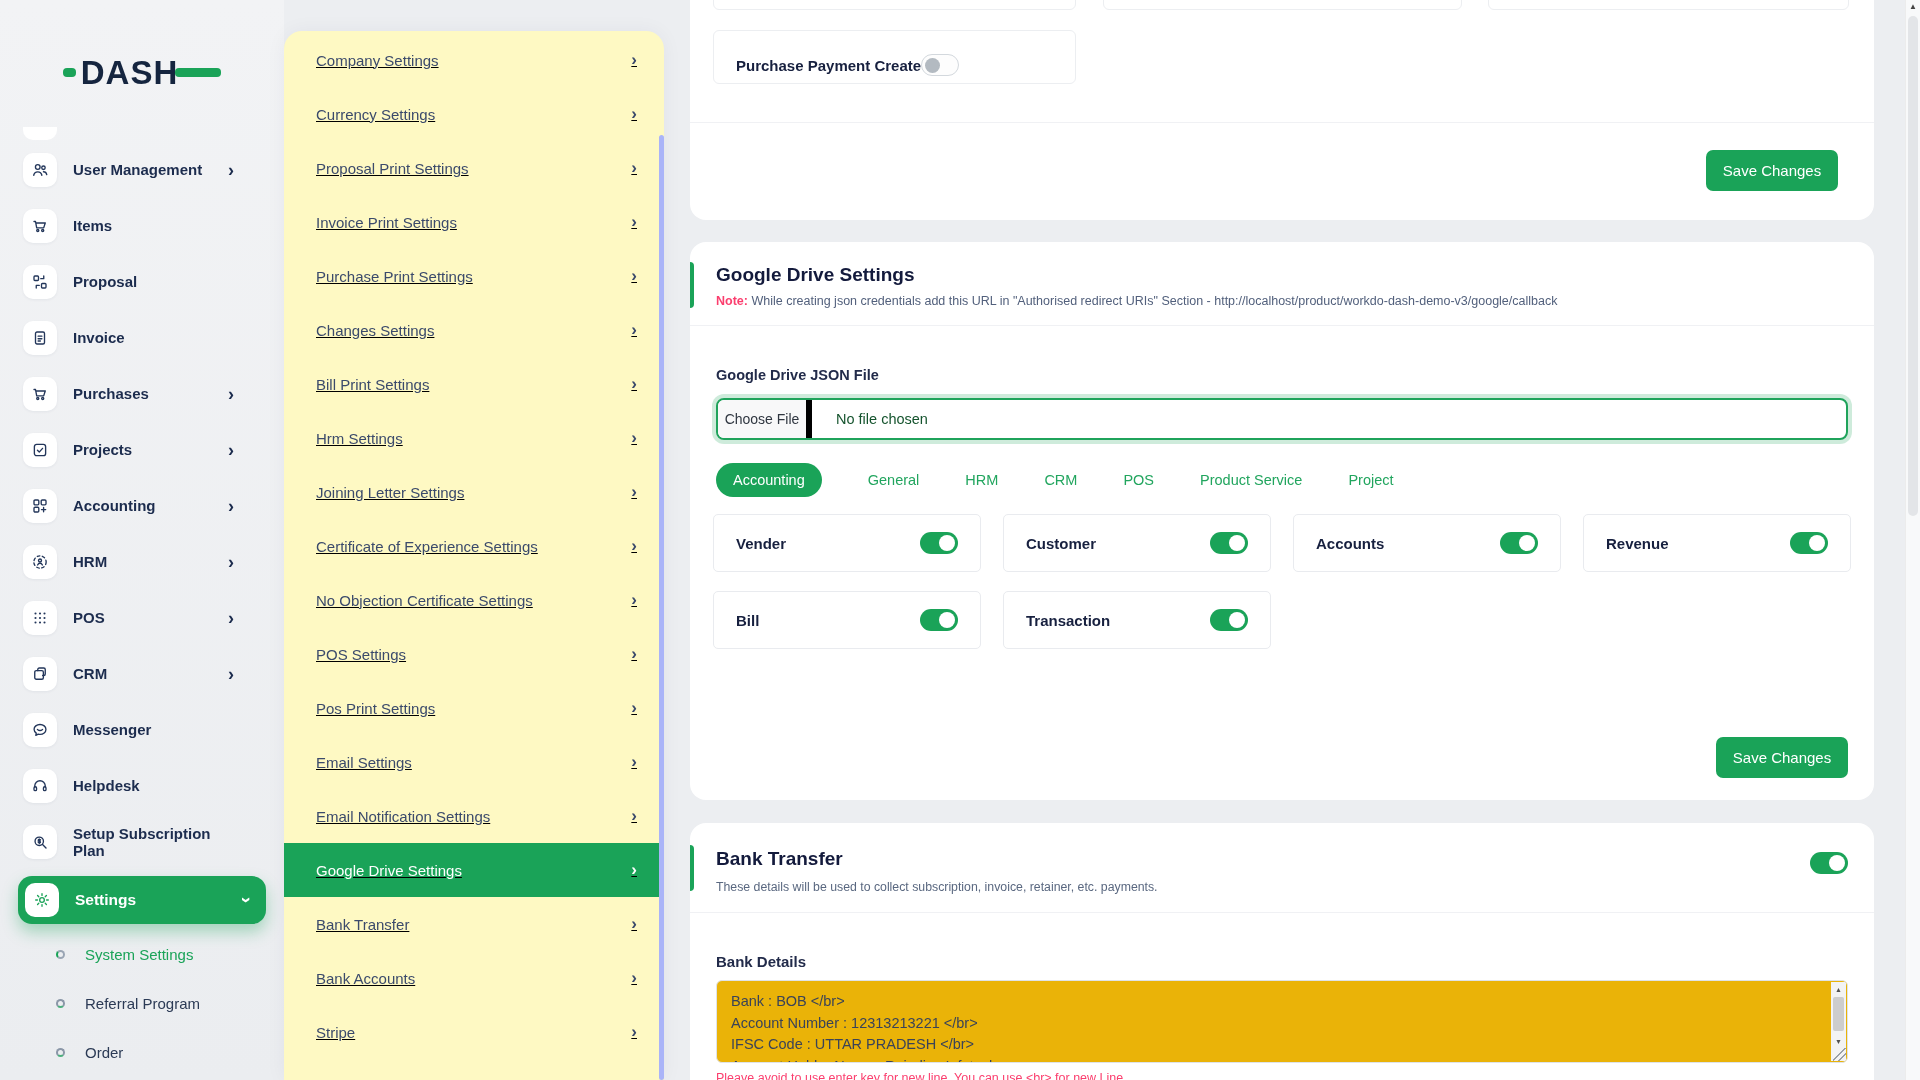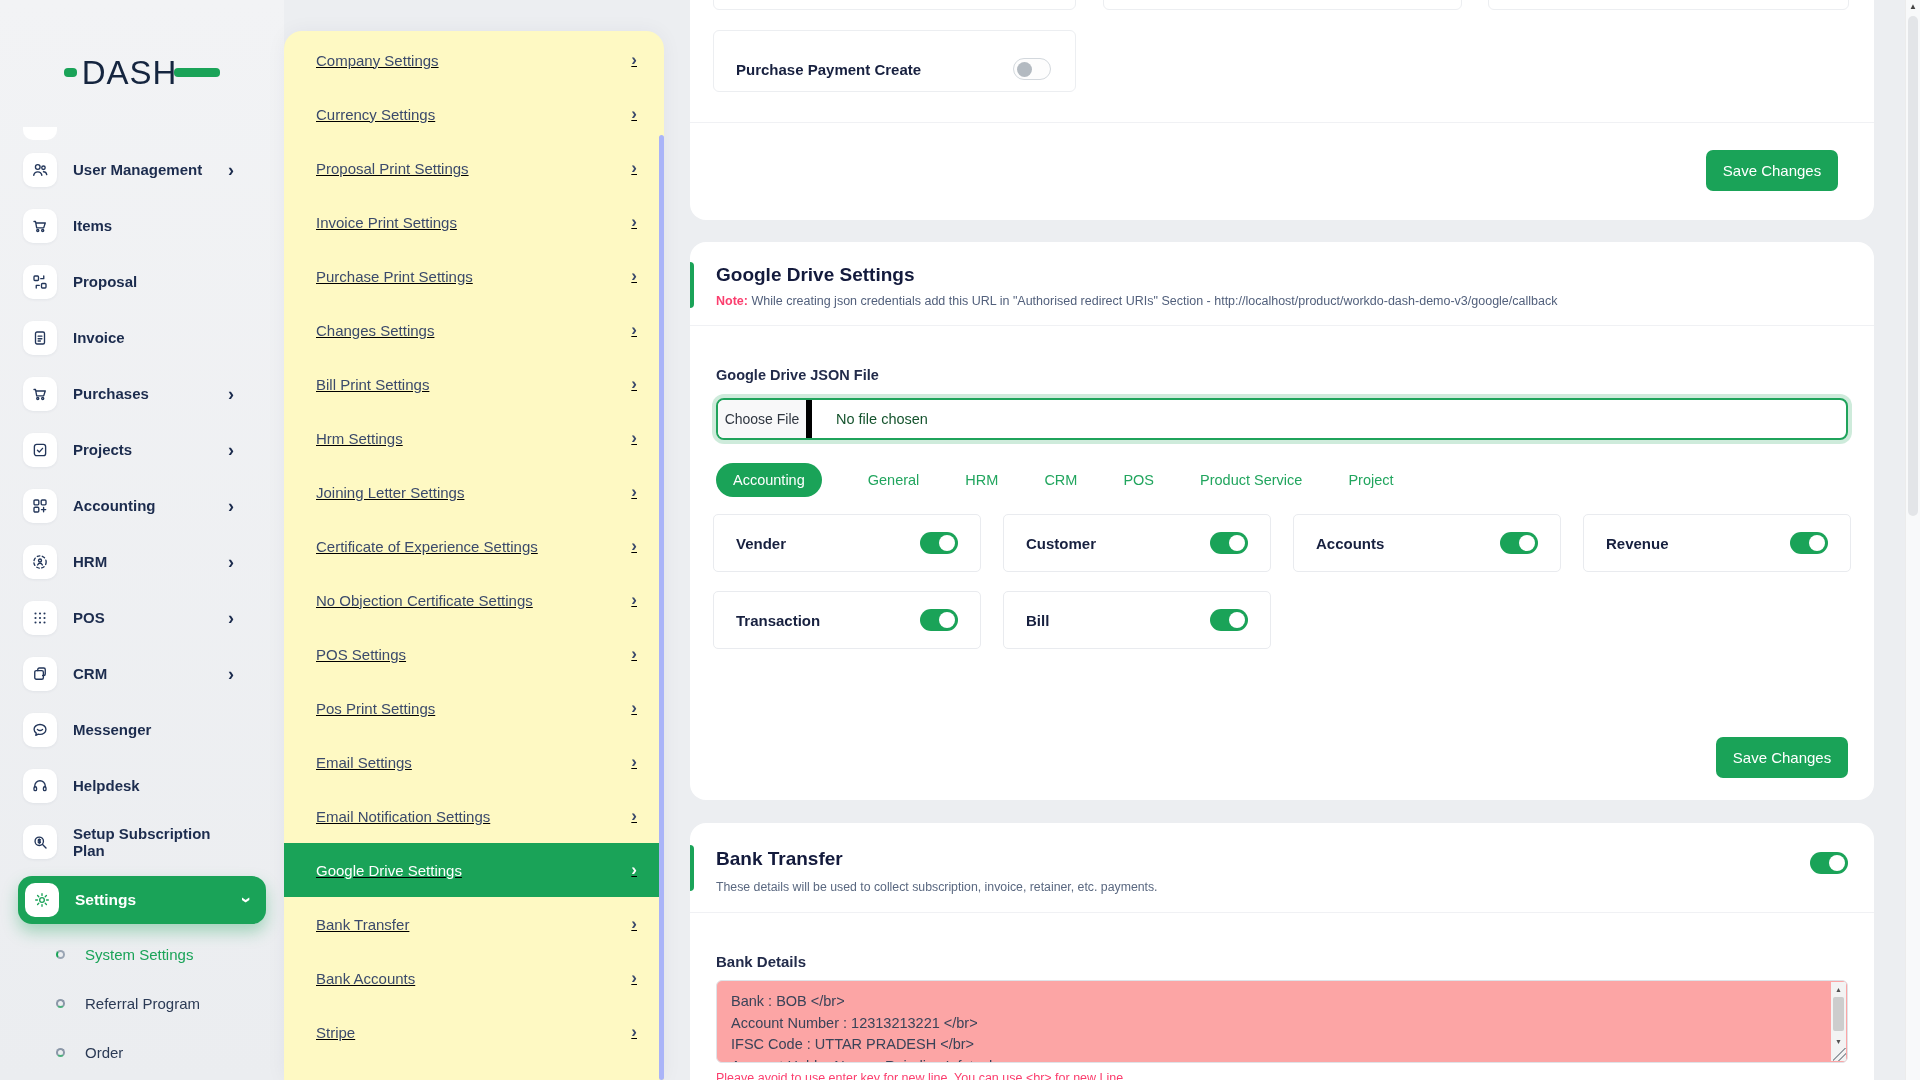--- a/index.html
+++ b/index.html
@@ -4,21 +4,21 @@
 <style>
   * { margin:0; padding:0; box-sizing:border-box; }
   html,body { width:1920px; height:1080px; overflow:hidden; }
   body { font-family:"Liberation Sans", sans-serif; background:#eceef1; position:relative; }
   .app { display:flex; width:1920px; height:1080px; }
 
   
   .sidebar { width:284px; flex:none; position:relative; background:linear-gradient(#f2f3f5,#ebedf0); }
   .logo { display:flex; align-items:center; justify-content:center; margin-top:56px; gap:5px; }
   .logo-dot { width:13px; height:9px; border-radius:4px; background:#1aa358; }
-  .logo-text { font-size:33px; font-weight:400; letter-spacing:1px; color:#15253f; line-height:1; }
+  .logo-text { font-size:33px; font-weight:700; letter-spacing:1px; color:#15253f; line-height:1; }
   .logo-dash { width:46px; height:9px; border-radius:4px; background:#1aa358; margin-left:-8px; }
   .partial-tile { position:absolute; left:23px; top:127px; width:34px; height:13px; background:#fff; border-radius:0 0 10px 10px; }
   .menu { position:absolute; top:142px; left:0; right:0; }
   .menu-item { height:56px; display:flex; align-items:center; padding:0 50px 0 23px; gap:16px; cursor:pointer; }
   .icon-tile { width:34px; height:34px; flex:none; background:#fff; border-radius:10px; display:flex; align-items:center; justify-content:center; color:#23365a; box-shadow:0 1px 3px rgba(20,30,60,.06); }
   .icon-tile svg { display:block; }
   .menu-label { font-size:15px; font-weight:600; color:#1c2c4e; line-height:1.15; }
   .menu-chevron { margin-left:auto; color:#1c2c4e; font-size:18px; font-weight:700; line-height:1; }
   .settings-pill { margin:6px 18px 0; height:48px; background:#1aa358; border-radius:14px; display:flex; align-items:center; padding:0 16px 0 7px; gap:16px; cursor:pointer; box-shadow:0 8px 16px rgba(26,163,88,.35); }
   .settings-pill .icon-tile { color:#1aa358; box-shadow:none; }
@@ -44,21 +44,21 @@
   .cell { position:absolute; border:1px solid #eceef1; border-radius:6px; background:#fff; }
   .divider { position:absolute; left:0; right:0; height:1px; background:#f0f1f4; }
   .btn-green { position:absolute; width:132px; height:41px; background:#1aa358; border:none; border-radius:7px; color:#fff; font-size:15px; font-family:"Liberation Sans",sans-serif; display:flex; align-items:center; justify-content:center; cursor:pointer; }
   .accent { position:absolute; left:0; width:4px; background:#1aa358; border-radius:0 4px 4px 0; }
   .card-title { position:absolute; left:26px; font-size:19px; font-weight:700; color:#131a3c; }
 
   #card-top { height:220px; border-radius:0 0 16px 16px; margin-bottom:22px; }
   #cell-1 { left:23px;  top:-34px; width:363px; height:44px; }
   #cell-2 { left:413px; top:-34px; width:359px; height:44px; }
   #cell-3 { left:798px; top:-34px; width:361px; height:44px; }
-  #pp-box { left:23px; top:30px; width:363px; height:62px; display:flex; align-items:center; justify-content:space-between; padding:16px 24px 0 22px; }
+  #pp-box { left:23px; top:30px; width:363px; height:54px; display:flex; align-items:center; padding:16px 24px 0 22px; }
   .pp-label { font-size:15px; font-weight:700; color:#17203f; }
 
   .toggle { width:38px; height:22px; border-radius:12px; position:relative; flex:none; cursor:pointer; }
   .toggle.on { background:#1aa358; }
   .toggle.on .knob { position:absolute; right:3px; top:3px; width:16px; height:16px; border-radius:50%; background:#fff; }
   .toggle.off { background:#fdfdfd; border:1px solid #d3d8dd; }
   .toggle.off .knob { position:absolute; left:3px; top:2.5px; width:15px; height:15px; border-radius:50%; background:#b3bac1; }
 
   #card-gd { height:558px; margin-bottom:23px; }
   #gd-accent { top:20px; height:46px; }
@@ -81,21 +81,21 @@
   #top-save { top:150px; right:36px; }
   #top-divider { top:122px; }
 
   #card-bank { height:280px; }
   #bank-accent { top:22px; height:46px; }
   #bank-title { top:25px; }
   #bank-toggle { position:absolute; right:26px; top:29px; }
   .subtitle { position:absolute; left:26px; top:57px; font-size:12.3px; color:#5a6880; }
   #bank-divider { top:89px; }
   #bank-details-label { top:130px; font-size:15px; }
-  .fake-textarea { position:absolute; left:26px; top:157px; width:1132px; height:83px; border:1px solid #dfe3e8; border-radius:6px; background:#fca5a5; overflow:hidden; cursor:text; }
+  .fake-textarea { position:absolute; left:26px; top:157px; width:1132px; height:83px; border:1px solid #dfe3e8; border-radius:6px; background:#eab308; overflow:hidden; cursor:text; }
   .ta-content { padding:10px 30px 0 14px; font-size:14.5px; color:#3a4358; line-height:21.5px; }
   .ta-scrollbar { position:absolute; top:1px; bottom:1px; right:1px; width:15px; background:#f3f3f3; }
   .ta-arrow { position:absolute; left:0; right:0; height:14px; display:flex; align-items:center; justify-content:center; font-size:7px; color:#515151; cursor:pointer; }
   .ta-arrow.up { top:0; }
   .ta-arrow.down { top:52px; }
   .ta-thumb { position:absolute; left:2px; right:2px; top:15px; height:34px; background:#cdcdcd; border-radius:2px; cursor:pointer; }
   .resize-corner { position:absolute; right:1px; bottom:1px; width:13px; height:13px; background:
       linear-gradient(135deg, transparent 45%, #9aa0a6 45%, #9aa0a6 52%, transparent 52%, transparent 68%, #9aa0a6 68%, #9aa0a6 75%, transparent 75%); cursor:nwse-resize; }
   .warning { position:absolute; left:26px; top:248px; font-size:12.5px; color:#fb3e6e; }
 
@@ -428,27 +428,27 @@
               <span class="knob"></span>
             </span>
           </div>
           <div class="module">
             <span class="module-label">Revenue</span>
             <span class="toggle on">
               <span class="knob"></span>
             </span>
           </div>
           <div class="module">
+            <span class="module-label">Bill</span>
+            <span class="toggle on">
+              <span class="knob"></span>
+            </span>
+          </div>
+          <div class="module">
             <span class="module-label">Transaction</span>
-            <span class="toggle on">
-              <span class="knob"></span>
-            </span>
-          </div>
-          <div class="module">
-            <span class="module-label">Bill</span>
             <span class="toggle on">
               <span class="knob"></span>
             </span>
           </div>
         </div>
       <button class="btn-green" id="gd-save">Save Changes</button>
     </div>
 
     <div class="card" id="card-bank">
       <div class="accent" id="bank-accent"></div>

